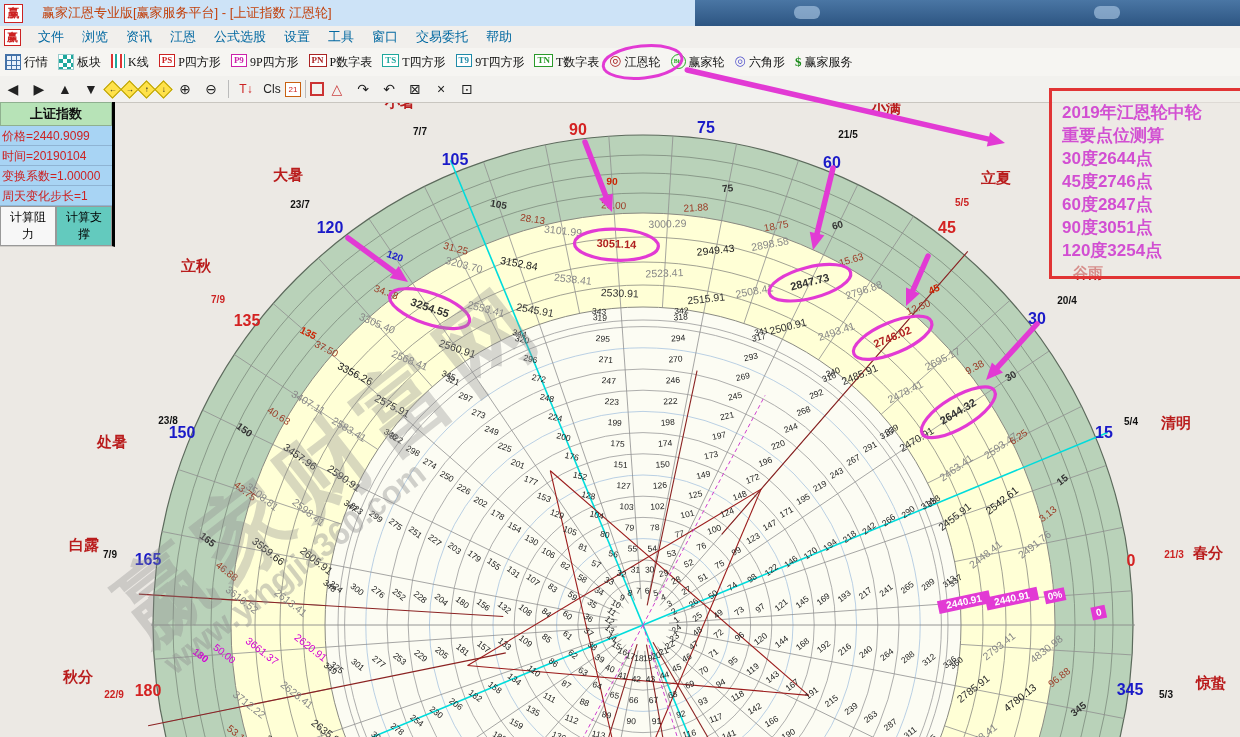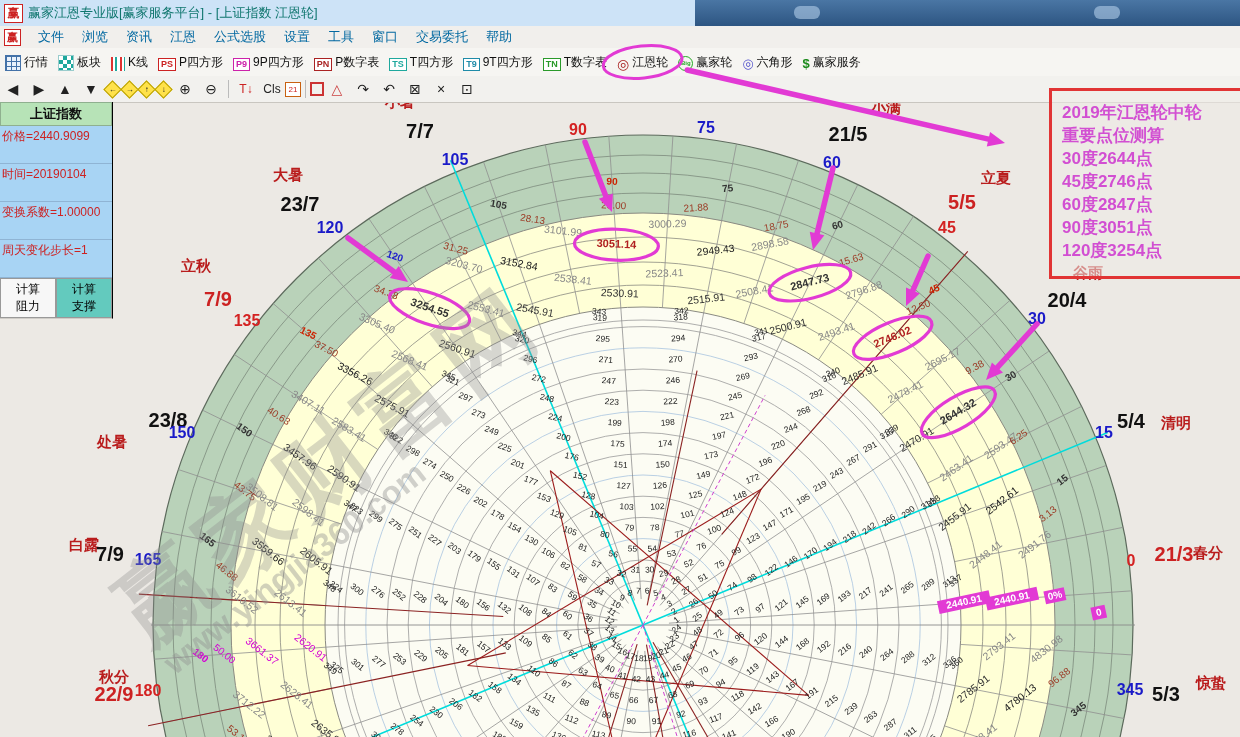--- a/index.html
+++ b/index.html
@@ -3,32 +3,32 @@
 <meta charset="utf-8">
 <style>
   html,body{margin:0;padding:0;}
   body{width:1240px;height:737px;position:relative;overflow:hidden;
        font-family:"Liberation Sans","DejaVu Sans",sans-serif;background:#ece9e4;}
   
   #titlebar{position:absolute;left:0;top:0;width:1240px;height:26px;background:#cde3f7;
             border-bottom:1px solid #8aa8c8;display:flex;align-items:center;z-index:12;}
   #titlebar .logo{width:17px;height:17px;background:#fff;border:1px solid #c22;color:#c22;
             font-weight:bold;font-size:12px;line-height:16px;text-align:center;margin:0 5px 0 4px;}
-  #titlebar .ttl{font-size:13px;color:#0f766e;}
+  #titlebar .ttl{font-size:13px;color:#c2410c;margin-left:14px;}
   #titlebar .dark{position:absolute;right:0;top:0;height:26px;width:545px;
             background:linear-gradient(#4a76a4,#2d5582);}
   #titlebar .blob{position:absolute;top:6px;width:26px;height:13px;border-radius:6px;background:rgba(190,215,240,.55);}
   #menubar{position:absolute;left:0;top:26px;width:1240px;height:22px;background:#f1efec;
            border-bottom:1px solid #d8d4cf;display:flex;align-items:center;z-index:12;}
   #menubar .logo{width:15px;height:15px;border:1px solid #c22;color:#c22;font-weight:bold;
            font-size:11px;line-height:14px;text-align:center;margin:0 8px 0 4px;background:#fff;}
   #menubar .mi{font-size:13px;color:#0369a1;padding:2px 9px;cursor:default;}
   #tb1{position:absolute;left:0;top:48px;width:1240px;height:28px;background:#f6f5f2;
        border-bottom:1px solid #d8d5d0;display:flex;align-items:center;z-index:12;}
-  #tb1 .ti{display:flex;align-items:flex-end;gap:3px;padding:0 5px;font-size:12px;color:#111;}
+  #tb1 .ti{display:flex;align-items:flex-start;gap:3px;padding:0 5px;font-size:12px;color:#111;font-family:Liberation Serif, serif;}
   #tb1 .badge{font-size:9px;font-weight:bold;border:1px solid;padding:0px 2px;background:#fff;line-height:11px;}
   #tb1 .gicon{width:14px;height:14px;display:inline-block;}
   .ic-grid{border:1px solid #4472a8;background-image:linear-gradient(#4472a8 1px,transparent 1px),
            linear-gradient(90deg,#4472a8 1px,transparent 1px);background-size:5px 5px;background-color:#eaf2fb;}
   .ic-blocks{background-image:linear-gradient(45deg,#1fa89d 25%,transparent 25%,transparent 75%,#1fa89d 75%),
            linear-gradient(45deg,#1fa89d 25%,#fff 25%,#fff 75%,#1fa89d 75%);
            background-size:8px 8px;background-position:0 0,4px 4px;border:1px solid #9cc;}
   .ic-kline{background:repeating-linear-gradient(90deg,#d33 0 2px,#fff 2px 4px,#1fa89d 4px 6px,#fff 6px 9px);}
   .ic-ring{color:#a22;font-size:14px;line-height:14px;width:auto;}
   .ic-circ{display:inline-block;border:1px solid #2a2;color:#2a2;border-radius:50%;
@@ -40,35 +40,35 @@
   #tb2 .di{min-width:20px;text-align:center;font-size:14px;color:#222;padding:0 3px;}
   #tb2 .sep{width:1px;height:18px;background:#bbb;margin:0 4px;}
   #tb2 .diam{width:11px;height:11px;transform:rotate(45deg);background:#ffe24a;border:1px solid #b8a000;
        display:inline-flex;align-items:center;justify-content:center;margin:0 2px;}
   #tb2 .diam b{transform:rotate(-45deg);font-size:8px;color:#222;font-weight:normal;}
   #tb2 .cal{display:inline-block;width:14px;height:13px;border:1px solid #c86010;background:#fff;
        font-size:8px;line-height:13px;text-align:center;color:#c22;}
   #tb2 .redsq{display:inline-block;width:10px;height:10px;border:2px solid #cc3333;}
   
   #info{position:absolute;left:0;top:102px;width:112px;z-index:12;background:#f0efec;
-        border-right:1px solid #000000;border-bottom:1px solid #d0cdc8;}
+        border-right:3px solid #000000;border-bottom:1px solid #d0cdc8;}
   #info .hd{background:#b7e3b7;color:#111;font-size:13px;font-weight:bold;text-align:center;
         padding:2px 0;border:1px solid #8fb08f;}
-  #info .row{background:#a8d4f4;color:#c22;font-size:12px;padding:2px 1px 18px 2px;white-space:nowrap;
+  #info .row{background:#a8d4f4;color:#c22;font-size:12px;padding:2px 1px 0 2px;white-space:nowrap;
         overflow:hidden;border-bottom:1px solid #8fb4d4;}
   #info .btns{display:flex;}
-  #info .btn{flex:1;font-size:12px;text-align:center;padding:2px 10px;border:1px solid #999;cursor:default;}
+  #info .btn{flex:1;font-size:12px;text-align:center;padding:2px 4px;border:1px solid #999;cursor:default;}
   #info .btn.b1{background:#f7f7f7;}
   #info .btn.b2{background:#63cabe;}
   
   #wheel{position:absolute;left:0;top:0;z-index:1;}
   #labels{position:absolute;left:0;top:0;width:1240px;height:737px;z-index:3;pointer-events:none;}
   #labels span{position:absolute;transform:translate(-50%,-50%);white-space:nowrap;font-weight:bold;}
   #labels .solar{color:#b91c1c;font-size:15px;}
-  #labels .date{font-size:20px;}
+  #labels .date{font-size:10px;}
   #labels .deg{font-size:16px;}
   #wm{position:absolute;left:0;top:0;width:1240px;height:737px;z-index:4;pointer-events:none;overflow:hidden;}
   .wm-brand{position:absolute;left:128px;top:560px;font-size:92px;font-weight:bold;color:#8f8f8f;
         opacity:.34;transform:rotate(-38deg);transform-origin:left center;letter-spacing:10px;white-space:nowrap;}
   .wm-url{position:absolute;left:168px;top:648px;font-size:33px;font-weight:bold;color:#8f8f8f;
         opacity:.4;transform:rotate(-38deg);transform-origin:left center;white-space:nowrap;}
   .wm-qq{position:absolute;left:378px;top:510px;font-size:29px;font-weight:bold;color:#9a9a9a;opacity:.4;}
   
   #note{position:absolute;left:1049px;top:88px;width:184px;height:175px;border:3px solid #e13434;
         z-index:20;background:rgba(238,235,230,.55);padding:10px 0 0 10px;}
@@ -707,21 +707,21 @@
       <text x="429.61198803556306" y="308.63926231299604" text-anchor="middle" dominant-baseline="middle" font-size="11" fill="#333333" transform="rotate(18.7 429.6 308.6)" font-weight="bold">3254.55</text>
     </g>
   </svg>
 
 <div id="labels">
     <span class="solar" style="left: 400px; top: 102px;">小暑</span>
     <span class="solar" style="left: 288px; top: 175px;">大暑</span>
     <span class="solar" style="left: 196px; top: 266px;">立秋</span>
     <span class="solar" style="left: 112px; top: 414px; margin-top: 28px;">处暑</span>
     <span class="solar" style="left: 84px; top: 545px;">白露</span>
-    <span class="solar" style="left: 78px; top: 677px; margin-left: 36px;">秋分</span>
+    <span class="solar" style="left: 78px; top: 677px;">秋分</span>
     <span class="solar" style="left: 886px; top: 108px;">小满</span>
     <span class="solar" style="left: 996px; top: 178px;">立夏</span>
     <span class="solar" style="left: 1088px; top: 273px;">谷雨</span>
     <span class="solar" style="left: 1176px; top: 423px;">清明</span>
     <span class="solar" style="left: 1208px; top: 553px;">春分</span>
     <span class="solar" style="left: 1211px; top: 683px;">惊蛰</span>
     <span class="date" style="left: 420px; top: 131px; color: rgb(17, 17, 17);">7/7</span>
     <span class="date" style="left: 300px; top: 204px; color: rgb(17, 17, 17);">23/7</span>
     <span class="date" style="left: 218px; top: 299px; color: rgb(204, 34, 34);">7/9</span>
     <span class="date" style="left: 168px; top: 420px; color: rgb(17, 17, 17);">23/8</span>

